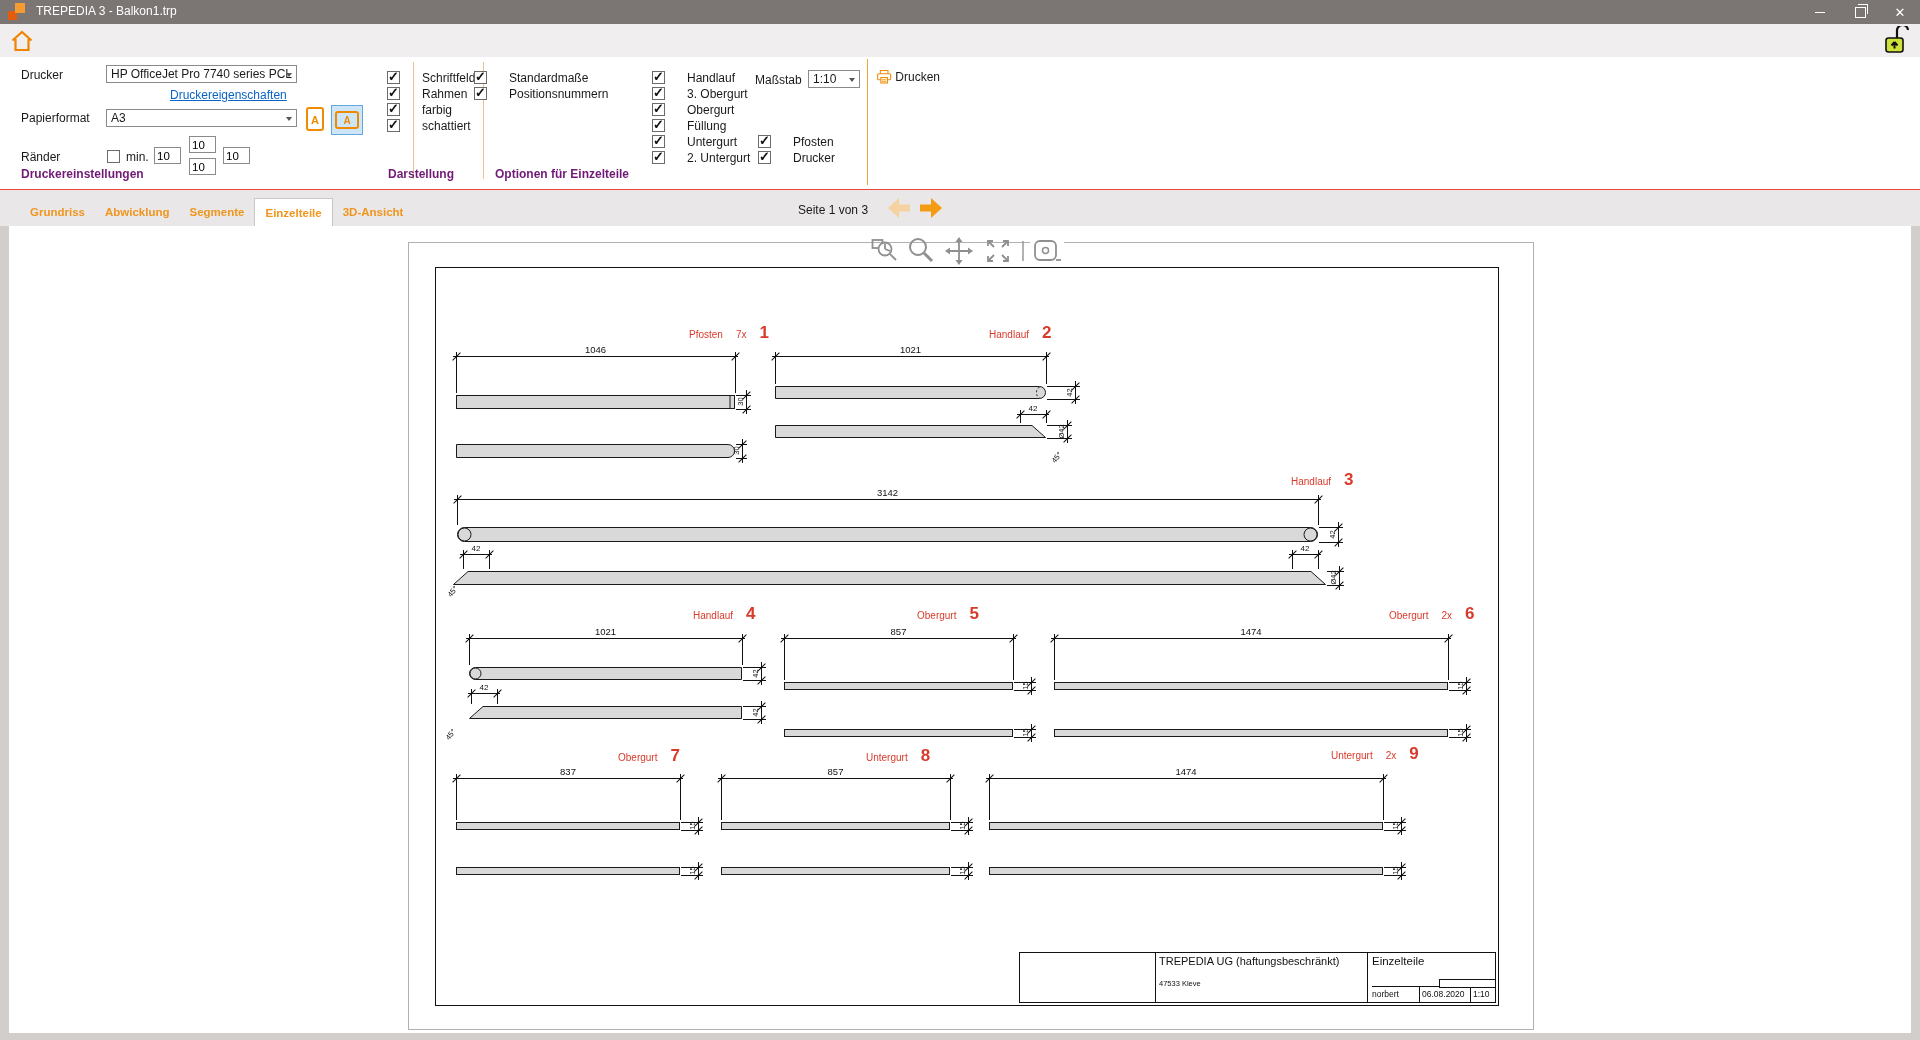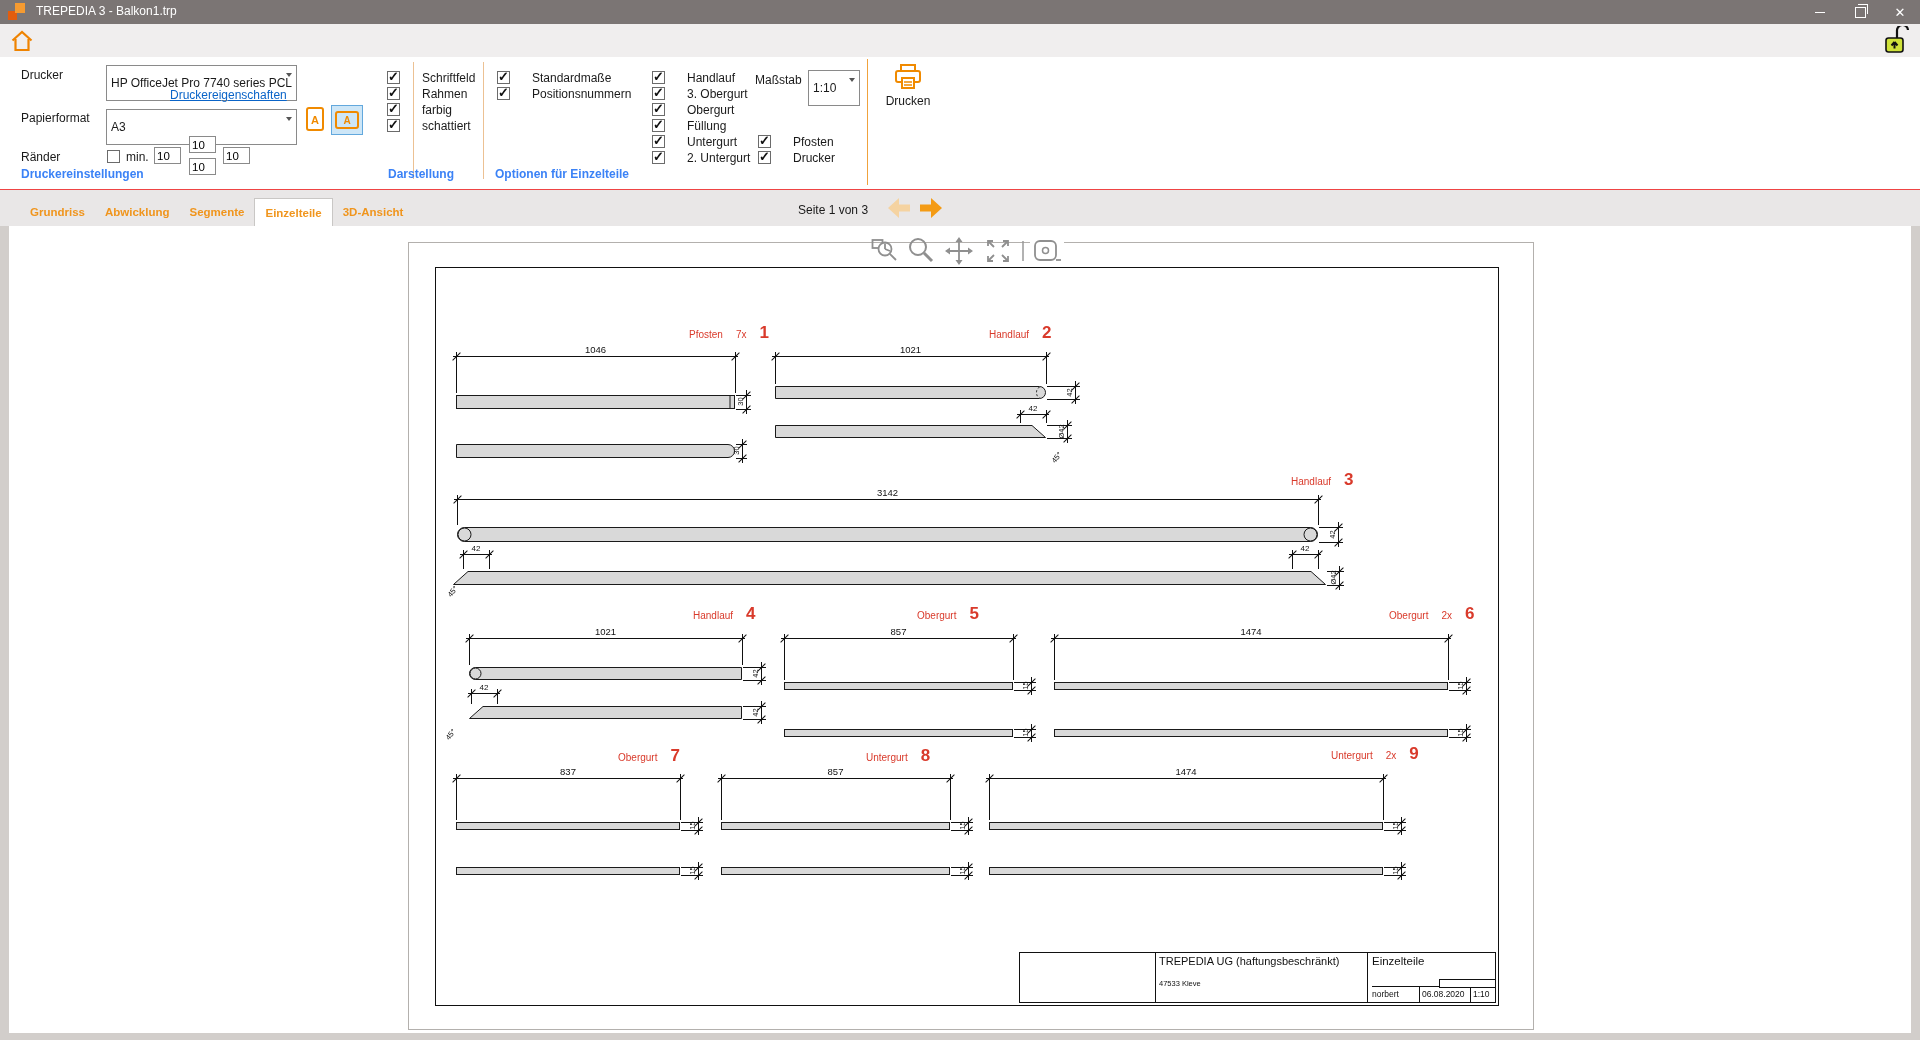--- a/index.html
+++ b/index.html
@@ -18,34 +18,34 @@
   .closex{font-size:13px;line-height:13px}
   
   .menubar{position:absolute;left:0;top:24px;width:1920px;height:33px;background:#f0eeee;border-bottom:1px solid #d4d2d0}
   .homeico{position:absolute;left:10px;top:5px;width:24px;height:24px}
   .menutabs{position:absolute;left:38px;top:0;height:33px;display:flex}
   .mtab{padding:0 10px;display:flex;align-items:center;font-size:13.5px;font-weight:bold;color:#ef8300;height:33px;box-sizing:border-box}
   .mtab.active{background:#fff;border:1px solid #c9c7c5;border-bottom:none;height:34px;z-index:3}
   
   .ribbon{position:absolute;left:0;top:57px;width:1920px;height:132px;background:#fff;border-bottom:1px solid #ef4444;font-size:12px;color:#1a1a1a}
   .rlabel{position:absolute;font-size:12px;white-space:nowrap}
-  .glabel{position:absolute;font-size:12px;font-weight:bold;color:#3b82f6;white-space:nowrap}
-  .combo{position:absolute;height:36px;border:1px solid #8a8a8a;background:#fff;display:flex;align-items:center;box-sizing:border-box;padding:0 27px 0 4px;font-size:12px;white-space:nowrap;overflow:hidden}
+  .glabel{position:absolute;font-size:12px;font-weight:bold;color:#701a75;white-space:nowrap}
+  .combo{position:absolute;height:18px;border:1px solid #8a8a8a;background:#fff;display:flex;align-items:center;box-sizing:border-box;padding:0 27px 0 4px;font-size:12px;white-space:nowrap;overflow:hidden}
   .chev{position:absolute;right:4px;top:7px;width:0;height:0;border-left:3.5px solid transparent;border-right:3.5px solid transparent;border-top:4px solid #555}
   .linkp{position:absolute;font-size:12px;color:#0a64c8;text-decoration:underline;white-space:nowrap}
   .mi{position:absolute;width:27px;height:17px;border:1px solid #8a8a8a;box-sizing:border-box;font-size:11.5px;font-family:"Liberation Sans",sans-serif;padding:0 2px}
   .cb{width:13px;height:13px;min-width:13px;border:1px solid #6b6b6b;background:#fff;position:relative;box-sizing:border-box}
   .cb.on::after{content:"\2713";position:absolute;left:0px;top:-3px;font-size:13px;font-weight:bold;color:#111}
   .cbrow{display:flex;align-items:center;gap:22px;height:13px;font-size:12px;white-space:nowrap}
   .cbcol{position:absolute;display:flex;flex-direction:column;gap:3px}
   .vsep{position:absolute;top:5px;bottom:10px;width:1px;background:#ecc193}
   .vsep.strong{background:#f0a23c;top:2px;bottom:4px}
   .orient{position:absolute;display:flex;align-items:center;justify-content:center}
   .orient.sel{background:#cde6f7;border:1px solid #62a8dd}
-  .druckenbtn{position:absolute;left:876px;top:6px;width:64px;display:flex;flex-direction:column;align-items:center;gap:3px}
+  .druckenbtn{position:absolute;left:876px;top:6px;width:64px;display:flex;flex-direction:row;align-items:center;gap:3px}
   .druckenbtn span{font-size:12px}
   
   .subtabbar{position:absolute;left:0;top:190px;width:1920px;height:36px;background:#e9e7e7}
   .subtabs{position:absolute;left:20px;top:8px;height:28px;display:flex}
   .stab{padding:0 10px;display:flex;align-items:center;font-size:11.5px;font-weight:bold;color:#f0951d;height:28px;box-sizing:border-box}
   .stab.active{background:#fff;border:1px solid #c9c7c5;border-bottom:none}
   .pageind{position:absolute;left:798px;top:13px;font-size:12px;color:#1a1a1a}
   .navarr{position:absolute;top:8px;width:26px;height:20px}
   
   .canvas{position:absolute;left:9px;top:226px;width:1902px;height:807px;background:#fff}
@@ -144,21 +144,21 @@
         <span>farbig</span>
       </div>
       <div class="cbrow">
         <span class="cb on"></span>
         <span>schattiert</span>
       </div>
     </div>
   <span class="glabel" style="left:388px;top:110px">Darstellung</span>
 
   <i class="vsep" style="left:483px"></i>
-  <div class="cbcol" style="left:497px;top:14px">
+  <div class="cbcol" style="left:474px;top:14px">
       <div class="cbrow">
         <span class="cb on"></span>
         <span>Standardmaße</span>
       </div>
       <div class="cbrow">
         <span class="cb on"></span>
         <span>Positionsnummern</span>
       </div>
     </div>
   <div class="cbcol" style="left:652px;top:14px">

